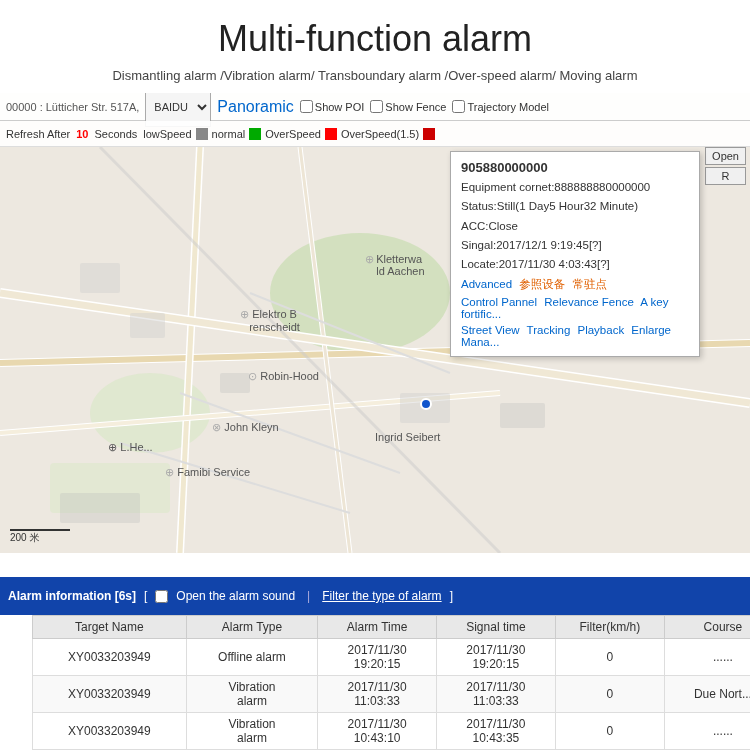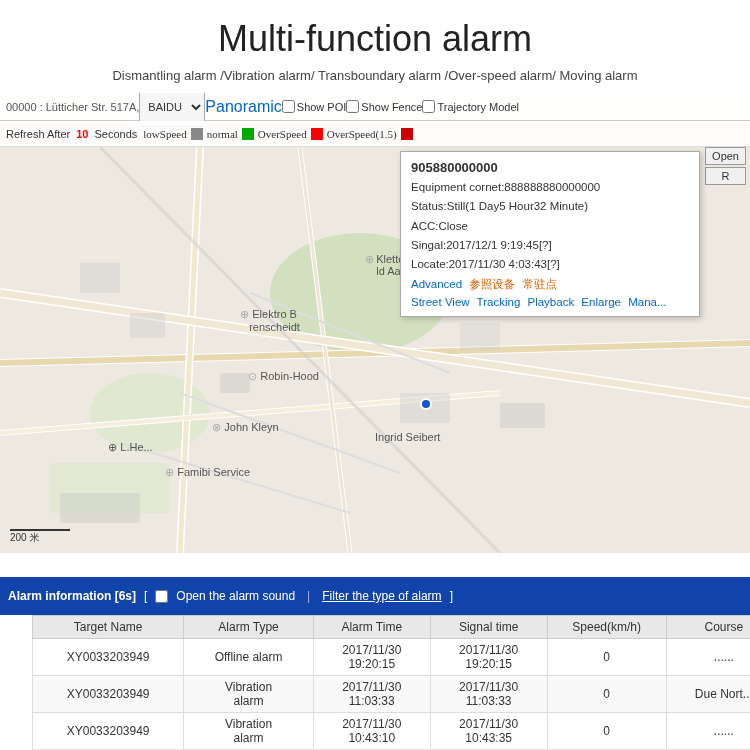--- a/index.html
+++ b/index.html
@@ -41,21 +41,21 @@
     .map-topbar {
       position: absolute;
       top: 0; left: 0; right: 0;
       height: 28px;
       background: rgba(255,255,255,0.92);
       display: flex;
       align-items: center;
       font-size: 11px;
       color: #333;
       padding: 0 6px;
-      gap: 0;
+      gap: 6px;
       z-index: 10;
       border-bottom: 1px solid #ccc;
     }
     .map-address {
       color: #555;
       font-size: 11px;
       flex-shrink: 0;
     }
     .map-source-select {
       background: #f5f5f5;
@@ -90,21 +90,20 @@
       z-index: 10;
       border-bottom: 1px solid #ddd;
     }
     .refresh-text { color: #333; font-size: 11px; }
     .refresh-num { color: #f00; font-weight: bold; }
     .speed-legend {
       display: flex;
       align-items: center;
       gap: 4px;
       font-size: 11px;
-      font-family: Liberation Serif, serif;
     }
     .legend-box {
       width: 12px;
       height: 12px;
       display: inline-block;
     }
 
     
     .map-btn-group {
       position: absolute;
@@ -122,21 +121,21 @@
       padding: 2px 6px;
       cursor: pointer;
       color: #333;
     }
 
     
     .map-popup {
       position: absolute;
       top: 58px;
       right: 50px;
-      width: 300px;
+      width: 250px;
       background: #fff;
       border: 1px solid #aaa;
       padding: 8px 10px;
       font-size: 11.5px;
       color: #333;
       z-index: 20;
       box-shadow: 2px 2px 6px rgba(0,0,0,0.2);
     }
     .popup-id {
       font-weight: bold;
@@ -364,20 +363,25 @@
     <div class="popup-row">Status:Still(1 Day5 Hour32 Minute)</div>
     <div class="popup-row">ACC:Close</div>
     <div class="popup-row">Singal:2017/12/1 9:19:45[?]</div>
     <div class="popup-row">Locate:2017/11/30 4:03:43[?]</div>
     <div class="popup-links-row">
       <span class="popup-link">Advanced</span>
       <span class="popup-link-orange">参照设备</span>
       <span class="popup-link-orange">常驻点</span>
     </div>
     <div class="popup-links-row">
+      <span class="popup-link">Control Pannel</span>
+      <span class="popup-link">Relevance Fence</span>
+      <span class="popup-link">A key fortific...</span>
+    </div>
+    <div class="popup-links-row">
       <span class="popup-link">Street View</span>
       <span class="popup-link">Tracking</span>
       <span class="popup-link">Playback</span>
       <span class="popup-link">Enlarge</span>
       <span class="popup-link">Mana...</span>
     </div>
   </div>
 
   <div class="scale-bar">
     <div class="scale-line"></div>
@@ -397,21 +401,21 @@
     <span class="alarm-filter-link">Filter the type of alarm</span>
     <span>]</span>
   </div>
   <table class="alarm-table">
     <thead>
       <tr>
         <th>Target Name</th>
         <th>Alarm Type</th>
         <th>Alarm Time</th>
         <th>Signal time</th>
-        <th>Speed(km/h)</th>
+        <th>Filter(km/h)</th>
         <th>Course</th>
       </tr>
     </thead>
     <tbody id="alarm-tbody">
     <tr>
       <td>XY0033203949</td>
       <td>Offline alarm</td>
       <td>2017/11/30<br>19:20:15</td>
       <td>2017/11/30<br>19:20:15</td>
       <td>0</td>

